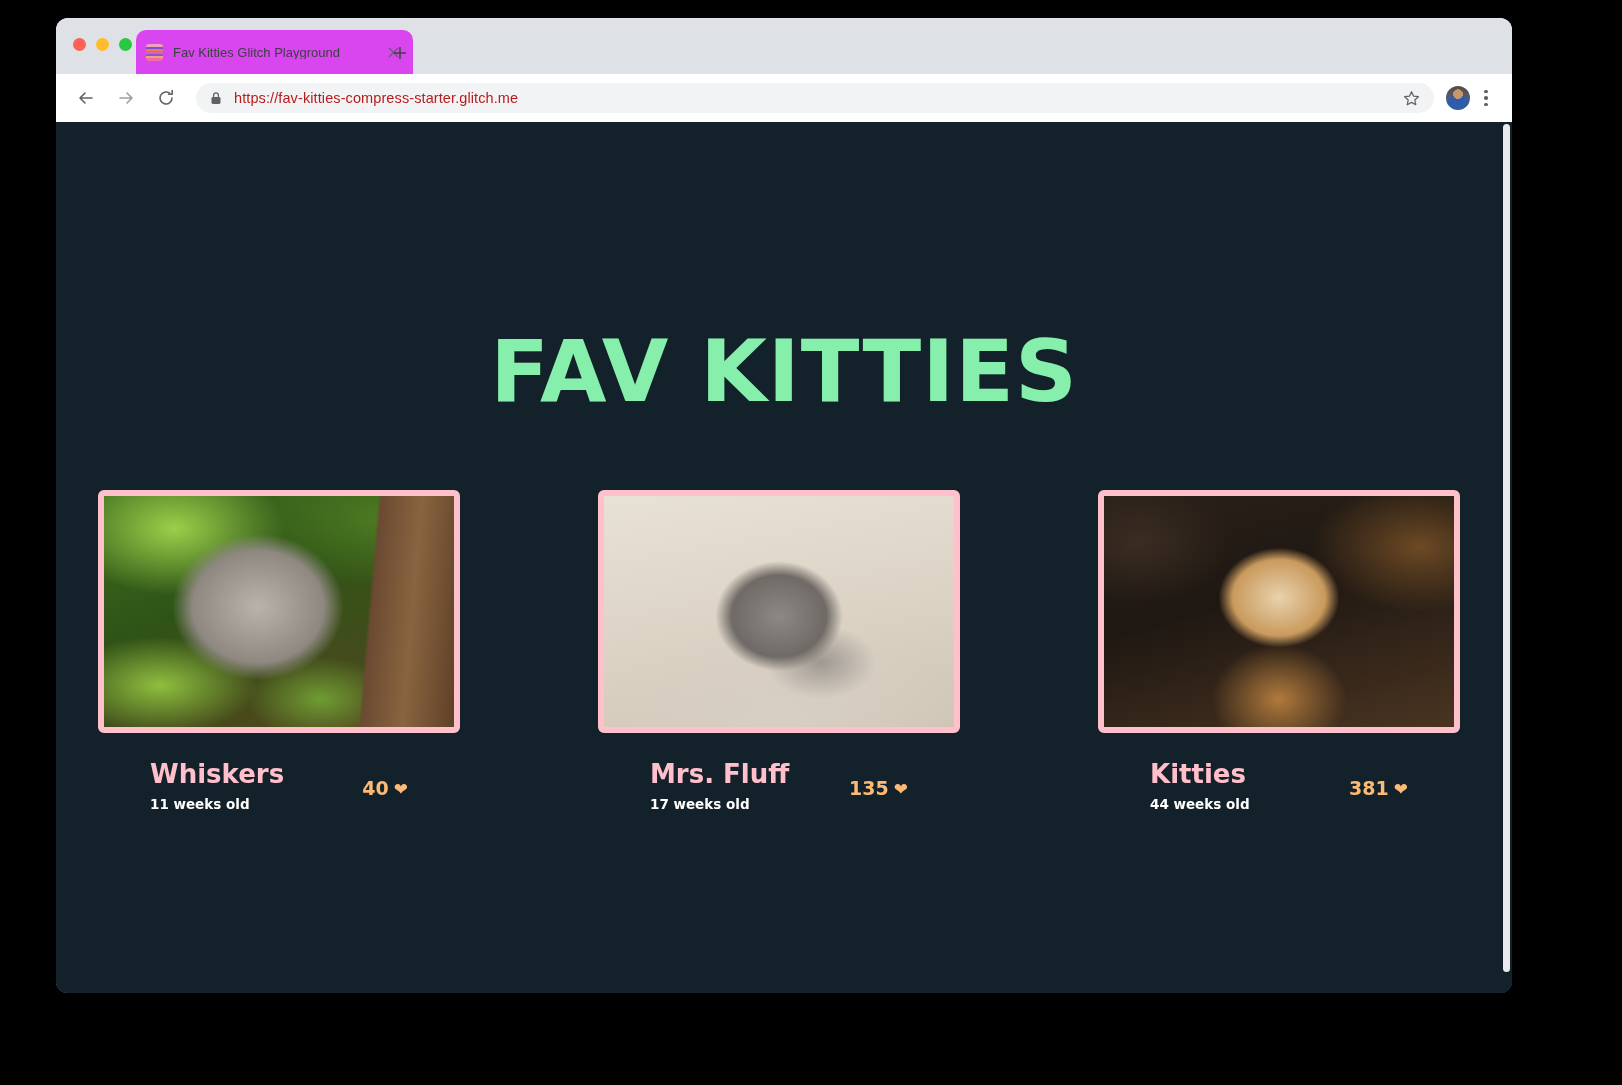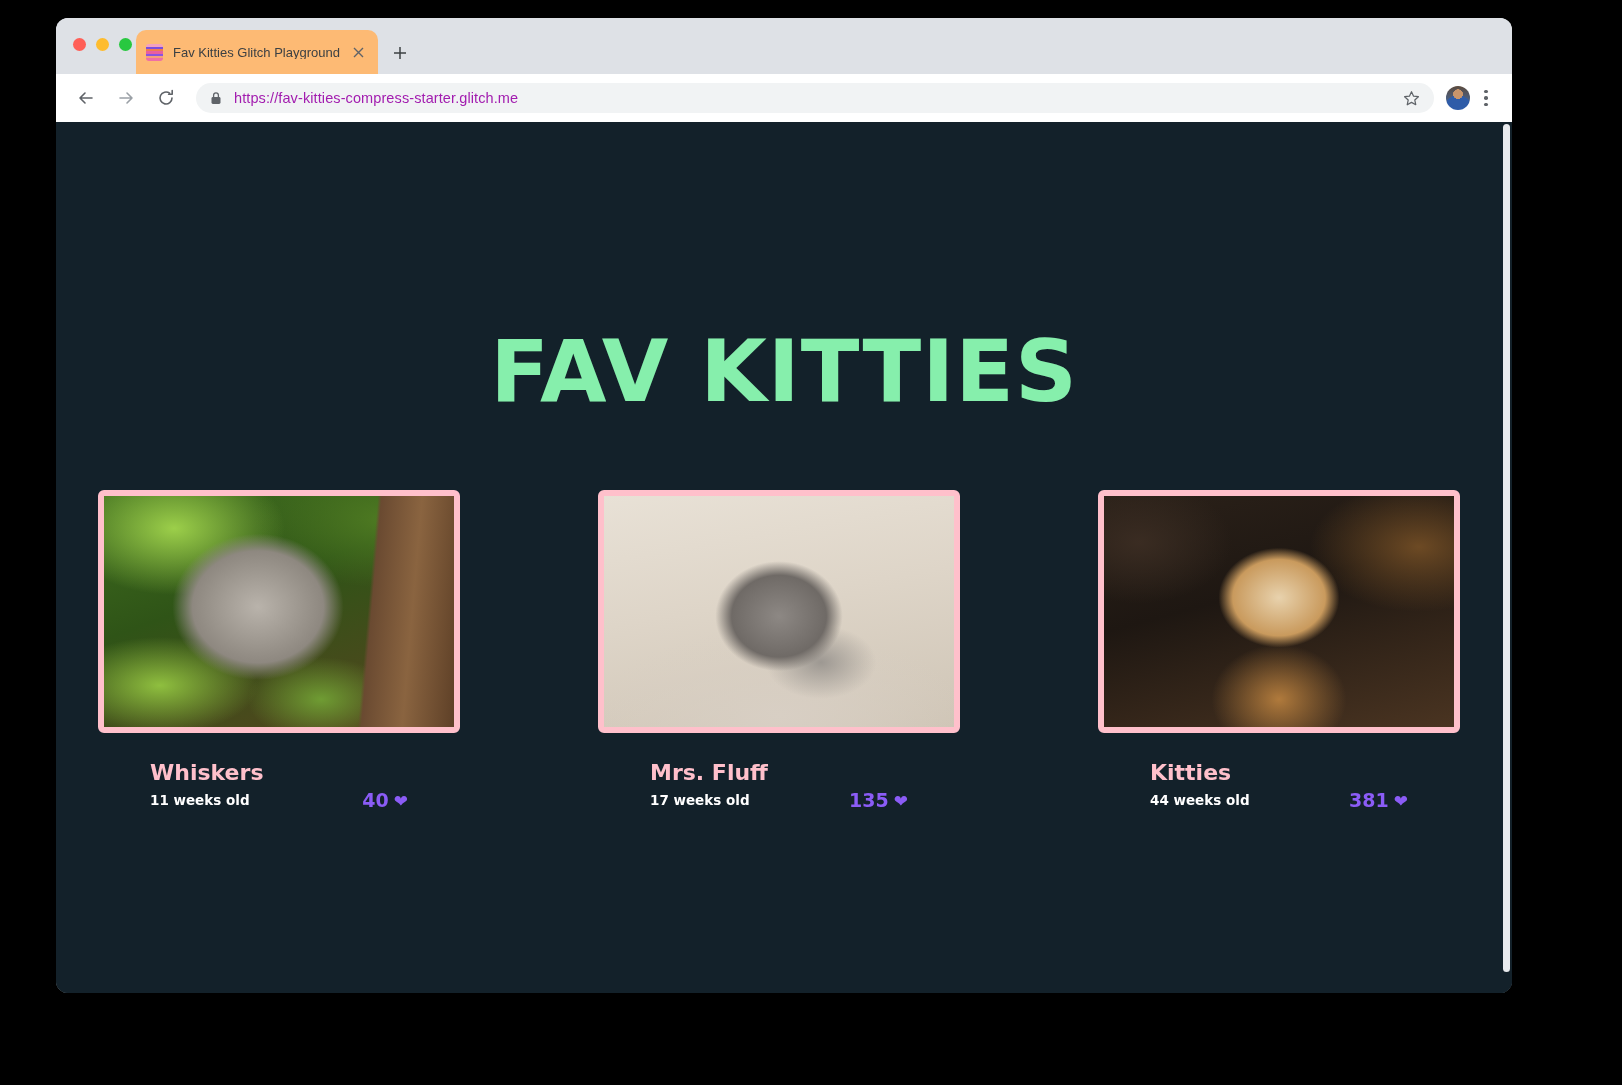--- a/index.html
+++ b/index.html
@@ -49,23 +49,23 @@
   }
   .dot { width: 13px; height: 13px; border-radius: 50%; }
   .dot.red { background: #ff5f57; }
   .dot.yellow { background: #febc2e; }
   .dot.green { background: #28c840; }
 
   .tab {
     position: absolute;
     left: 80px;
     top: 12px;
-    width: 242px;
+    width: 277px;
     height: 44px;
-    background: #fdba74;
+    background: #d946ef;
     border-radius: 10px 10px 0 0;
     display: flex;
     align-items: center;
     padding: 0 10px;
     box-sizing: border-box;
   }
   .favicon {
     width: 17px;
     height: 17px;
     border-radius: 3px;
@@ -147,21 +147,21 @@
   }
   .lock {
     flex: 0 0 auto;
     margin-right: 12px;
     display: flex;
     align-items: center;
     color: #5f6368;
   }
   .url {
     font-size: 14.5px;
-    color: #a21caf;
+    color: #b91c1c;
     white-space: nowrap;
     overflow: hidden;
     text-overflow: ellipsis;
     letter-spacing: 0.1px;
   }
   .star {
     flex: 0 0 auto;
     margin-left: auto;
     color: #5f6368;
     display: flex;
@@ -286,39 +286,39 @@
   .meta {
     margin-top: 28px;
     display: flex;
     align-items: flex-start;
     justify-content: space-between;
     padding: 0 52px 0 52px;
     box-sizing: border-box;
   }
   .namecol { }
   .cat-name {
-    font-size: 22px;
+    font-size: 26px;
     font-weight: 700;
     color: #ffc0cb;
     line-height: 1.05;
     font-family: "DejaVu Sans", sans-serif;
   }
   .cat-age {
     margin-top: 8px;
     font-size: 13.5px;
     font-weight: 700;
     color: #ffffff;
     font-family: "DejaVu Sans", sans-serif;
   }
   .likes {
     font-size: 19px;
     font-weight: 700;
-    color: #8b5cf6;
+    color: #fdba74;
     white-space: nowrap;
-    margin-top: 28px;
+    margin-top: 16px;
     font-family: "DejaVu Sans", sans-serif;
   }
   .heart { margin-left: 5px; font-size: 17px; }
 
   
   .pg-scrollbar {
     position: absolute;
     top: 0;
     right: 0;
     width: 11px;

